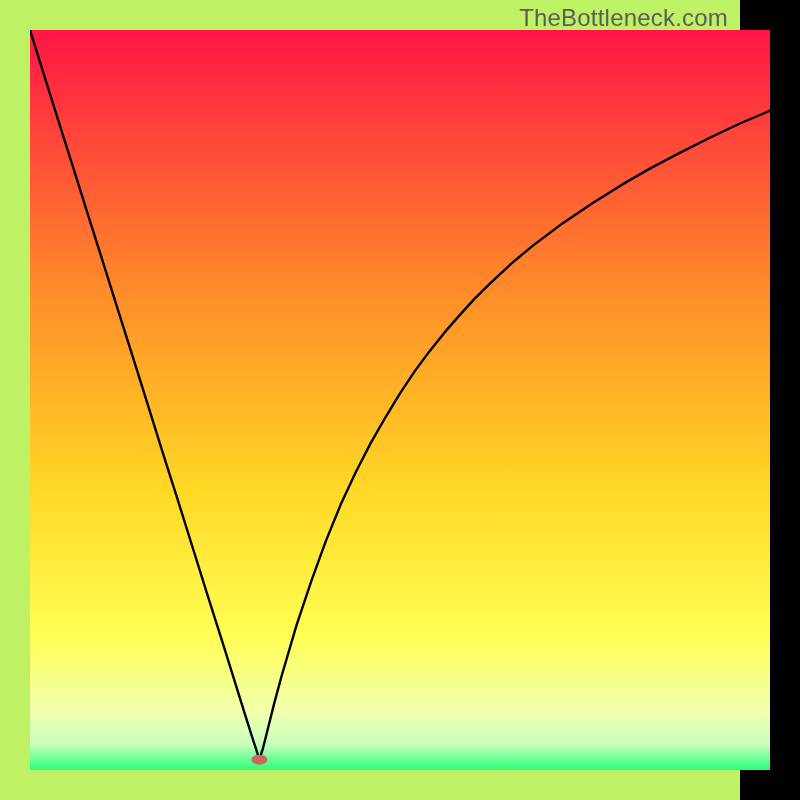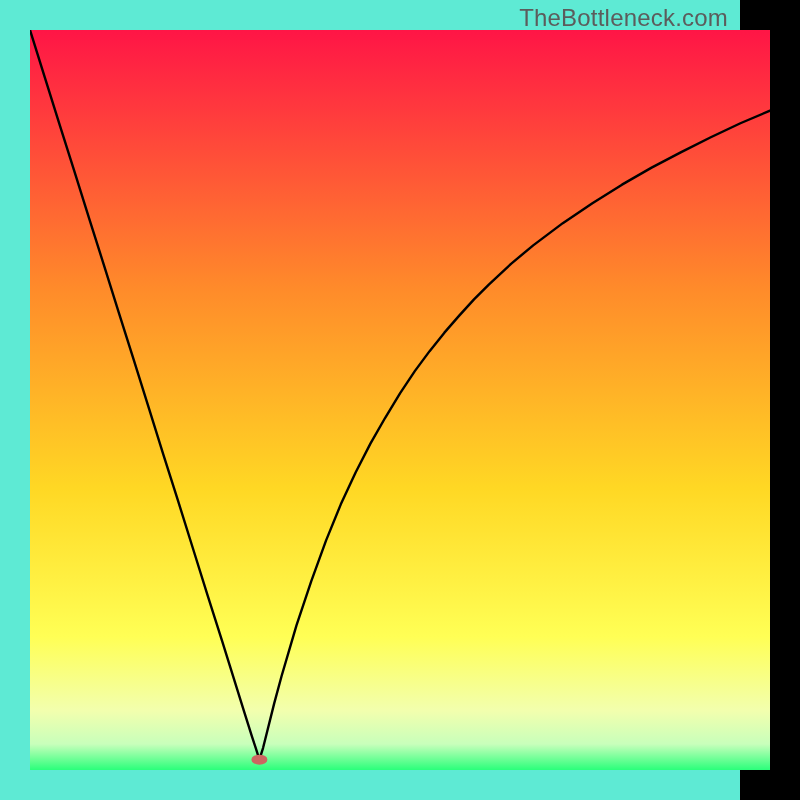--- a/index.html
+++ b/index.html
@@ -7,21 +7,21 @@
     padding: 0;
     width: 800px;
     height: 800px;
     background: #000;
     overflow: hidden;
   }
   .frame {
     position: relative;
     width: 740px;
     height: 800px;
-    background: #5eead4;
+    background: #bef264;
   }
   .plot-area {
     position: absolute;
     left: 30px;
     top: 30px;
     width: 740px;
     height: 740px;
     overflow: hidden;
   }
   .watermark {

